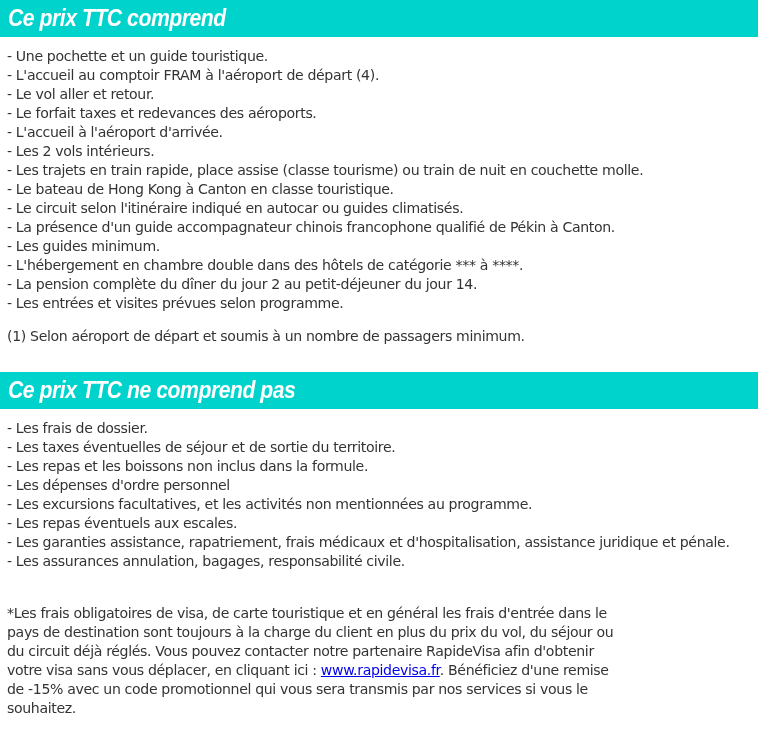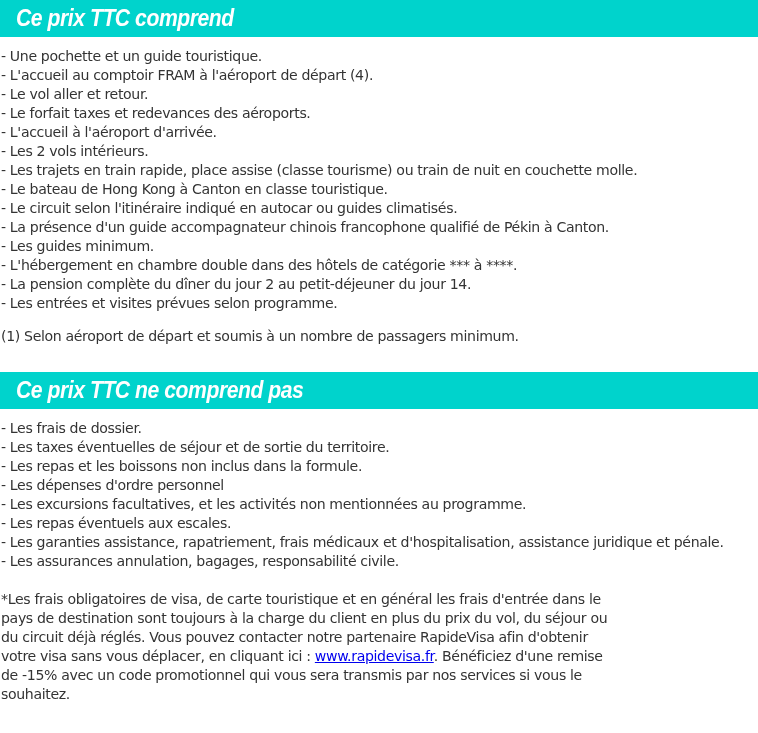--- a/index.html
+++ b/index.html
@@ -12,21 +12,21 @@
       height: 733px;
       overflow: hidden;
       font-family: "DejaVu Sans", sans-serif;
       color: #333333;
     }
     .section-header {
       background: #00D3CC;
       height: 37px;
       display: flex;
       align-items: center;
-      padding-left: 16px;
+      padding-left: 8px;
       box-sizing: border-box;
     }
     .section-title {
       color: #ffffff;
       font-family: "Liberation Sans", sans-serif;
       font-weight: bold;
       font-style: italic;
       font-size: 23px;
       letter-spacing: -0.5px;
       transform: scaleX(0.92);
@@ -38,29 +38,29 @@
       margin: 0;
       padding: 0;
     }
     .item-list li, .note, .para {
       font-size: 14.1px;
       line-height: 19px;
       letter-spacing: -0.35px;
       white-space: nowrap;
     }
     .block {
-      padding-left: 1px;
+      padding-left: 7px;
     }
     #s1-header { margin-top: 0; }
     #s1-body { padding-top: 10px; }
     .note { margin-top: 14px; }
     #s2-header { margin-top: 26px; }
     #s2-body { padding-top: 10px; }
     .para {
-      margin-top: 19px;
+      margin-top: 33px;
       white-space: normal;
       width: 616px;
     }
     .para a {
       color: #0000EE;
       text-decoration: underline;
     }
   </style>
 </head>
 <body>

